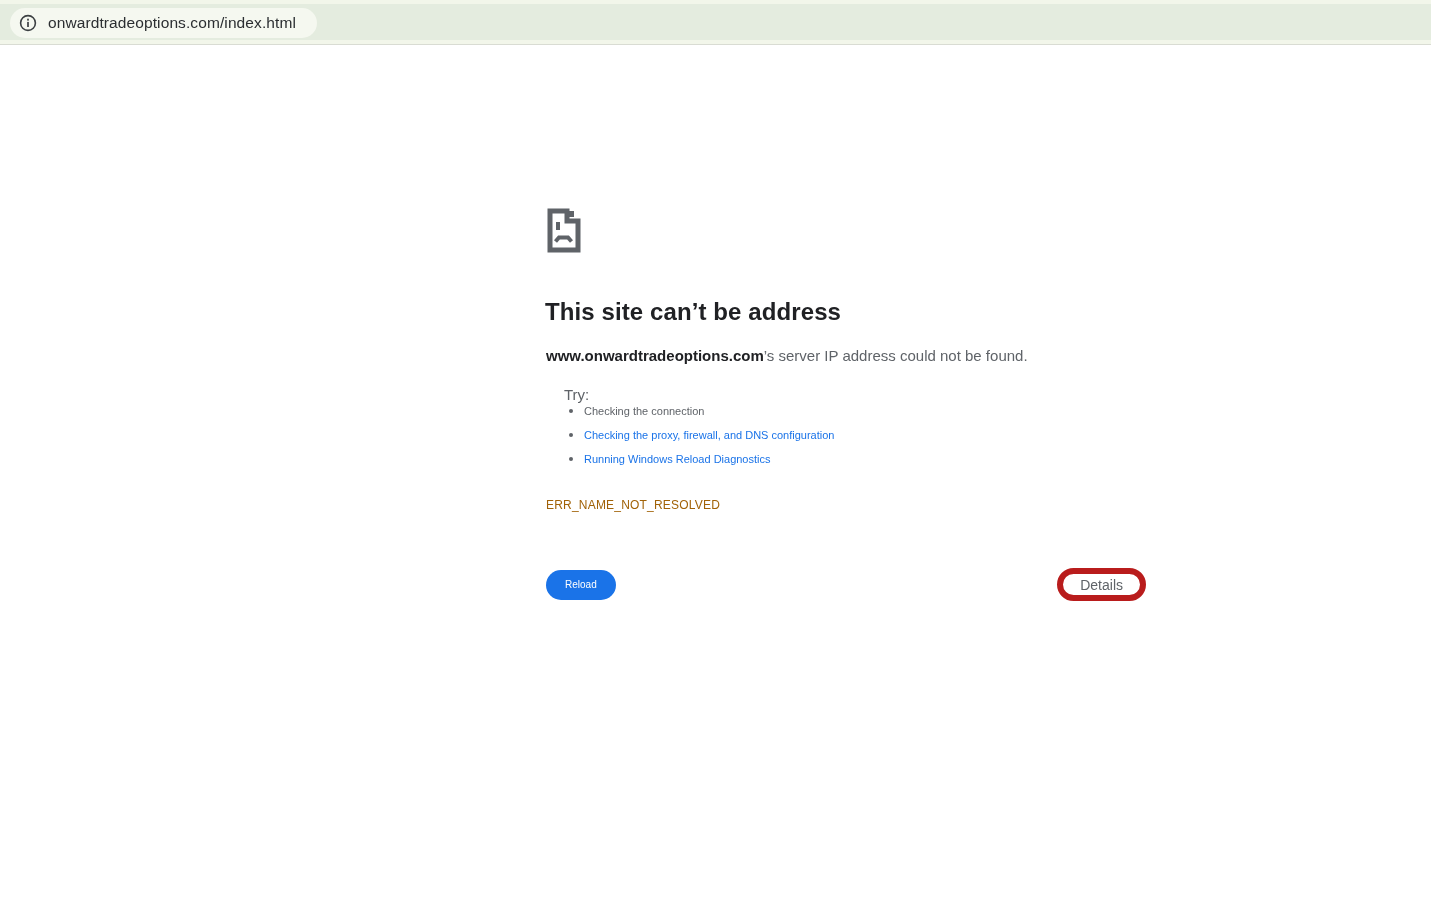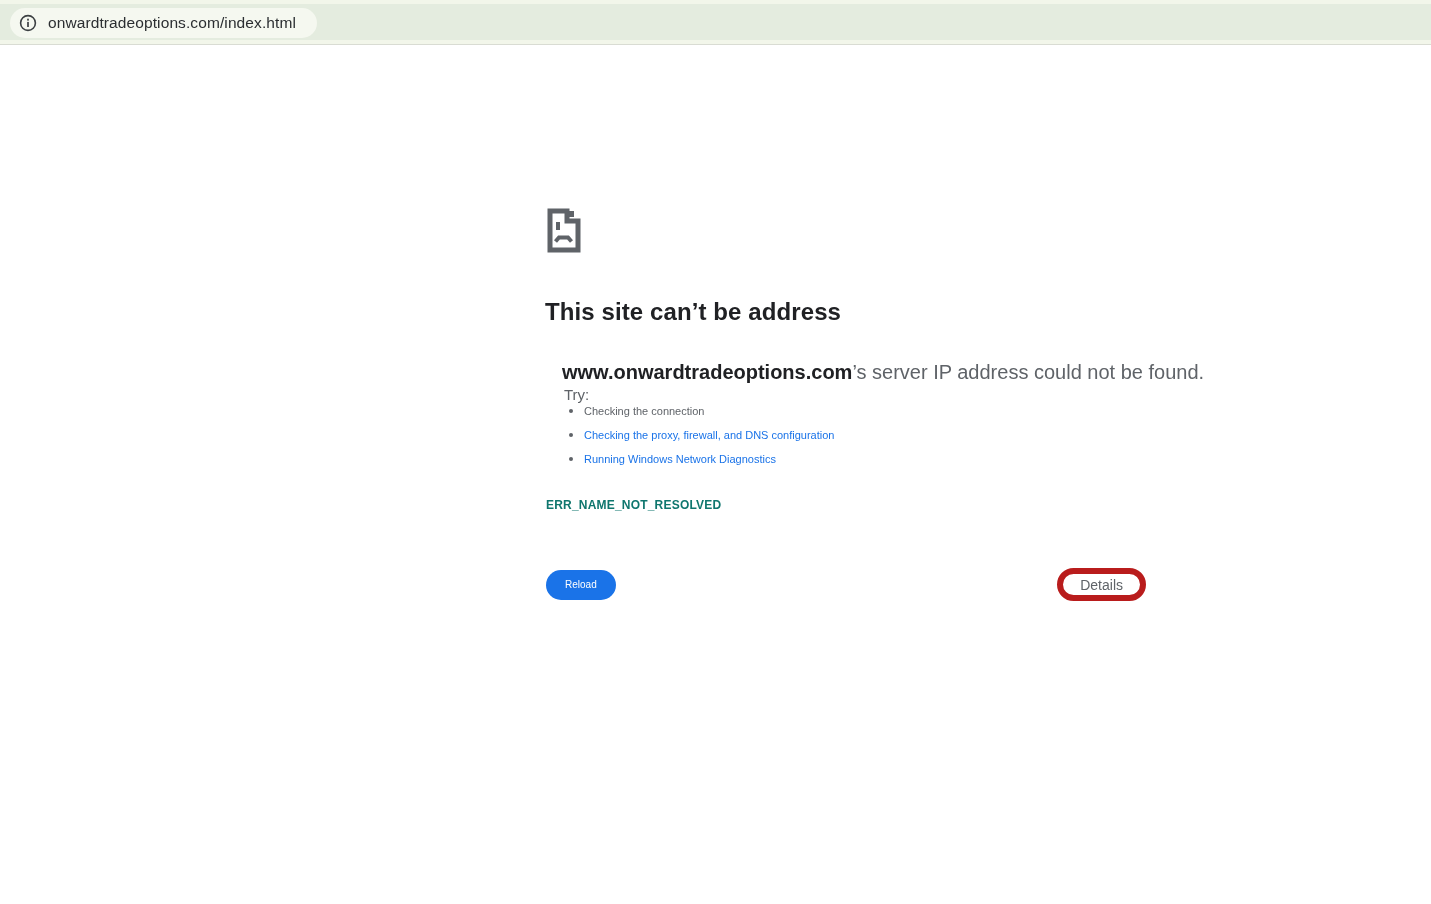--- a/index.html
+++ b/index.html
@@ -45,22 +45,22 @@
 
   
   .sad-icon { position: absolute; left: 547px; top: 208px; width: 34px; height: 45px; }
 
   .title {
     position: absolute; left: 545px; top: 298px; margin: 0;
     font-size: 24px; font-weight: 600; color: #202124;
     letter-spacing: 0.1px;
   }
   .msg {
-    position: absolute; left: 546px; top: 346px; margin: 16px;
-    font-size: 20px; color: #5f6368; line-height: 20px;
+    position: absolute; left: 546px; top: 346px; margin: 0;
+    font-size: 15px; color: #5f6368; line-height: 20px;
   }
   .msg strong { color: #202124; font-weight: 700; }
 
   .try-label {
     position: absolute; left: 564px; top: 386px;
     font-size: 15px; color: #5f6368;
   }
   .suggestions {
     position: absolute; left: 544px; top: 399px;
     margin: 0; padding: 0 0 0 40px;
@@ -68,21 +68,21 @@
     list-style: disc;
   }
   .suggestions li { line-height: 24px; }
   .suggestions li::marker { color: #5f6368; font-size: 13px; }
   .suggestions a {
     color: #1a73e8; text-decoration: none; cursor: pointer;
   }
 
   .err-code {
     position: absolute; left: 546px; top: 498px;
-    font-size: 12px; color: #0f766e; letter-spacing: 0.2px; font-weight: bold;
+    font-size: 12px; color: #a16207; letter-spacing: 0.2px;
   }
 
   .actions {
     position: absolute; left: 546px; top: 568px; width: 600px;
     display: flex; justify-content: space-between; align-items: center;
   }
   .reload-btn {
     height: 30px; padding: 8px 19px;
     background: #1a73e8; color: #ffffff;
     border: none; border-radius: 16px;
@@ -130,21 +130,21 @@
 
     <h1 class="title">This site can’t be address</h1>
 
     <p class="msg"><strong>www.onwardtradeoptions.com</strong><span>’s server IP address could not be found.</span></p>
 
     <div class="try-label">Try:</div>
 
     <ul class="suggestions">
       <li><span>Checking the connection</span></li>
       <li><a href="#">Checking the proxy, firewall, and DNS configuration</a></li>
-      <li><a href="#">Running Windows Network Diagnostics</a></li>
+      <li><a href="#">Running Windows Reload Diagnostics</a></li>
     </ul>
 
     <div class="err-code">ERR_NAME_NOT_RESOLVED</div>
 
     <div class="actions">
       <button class="reload-btn">Reload</button>
       <button class="details-btn">Details</button>
     </div>
 
   </main>

